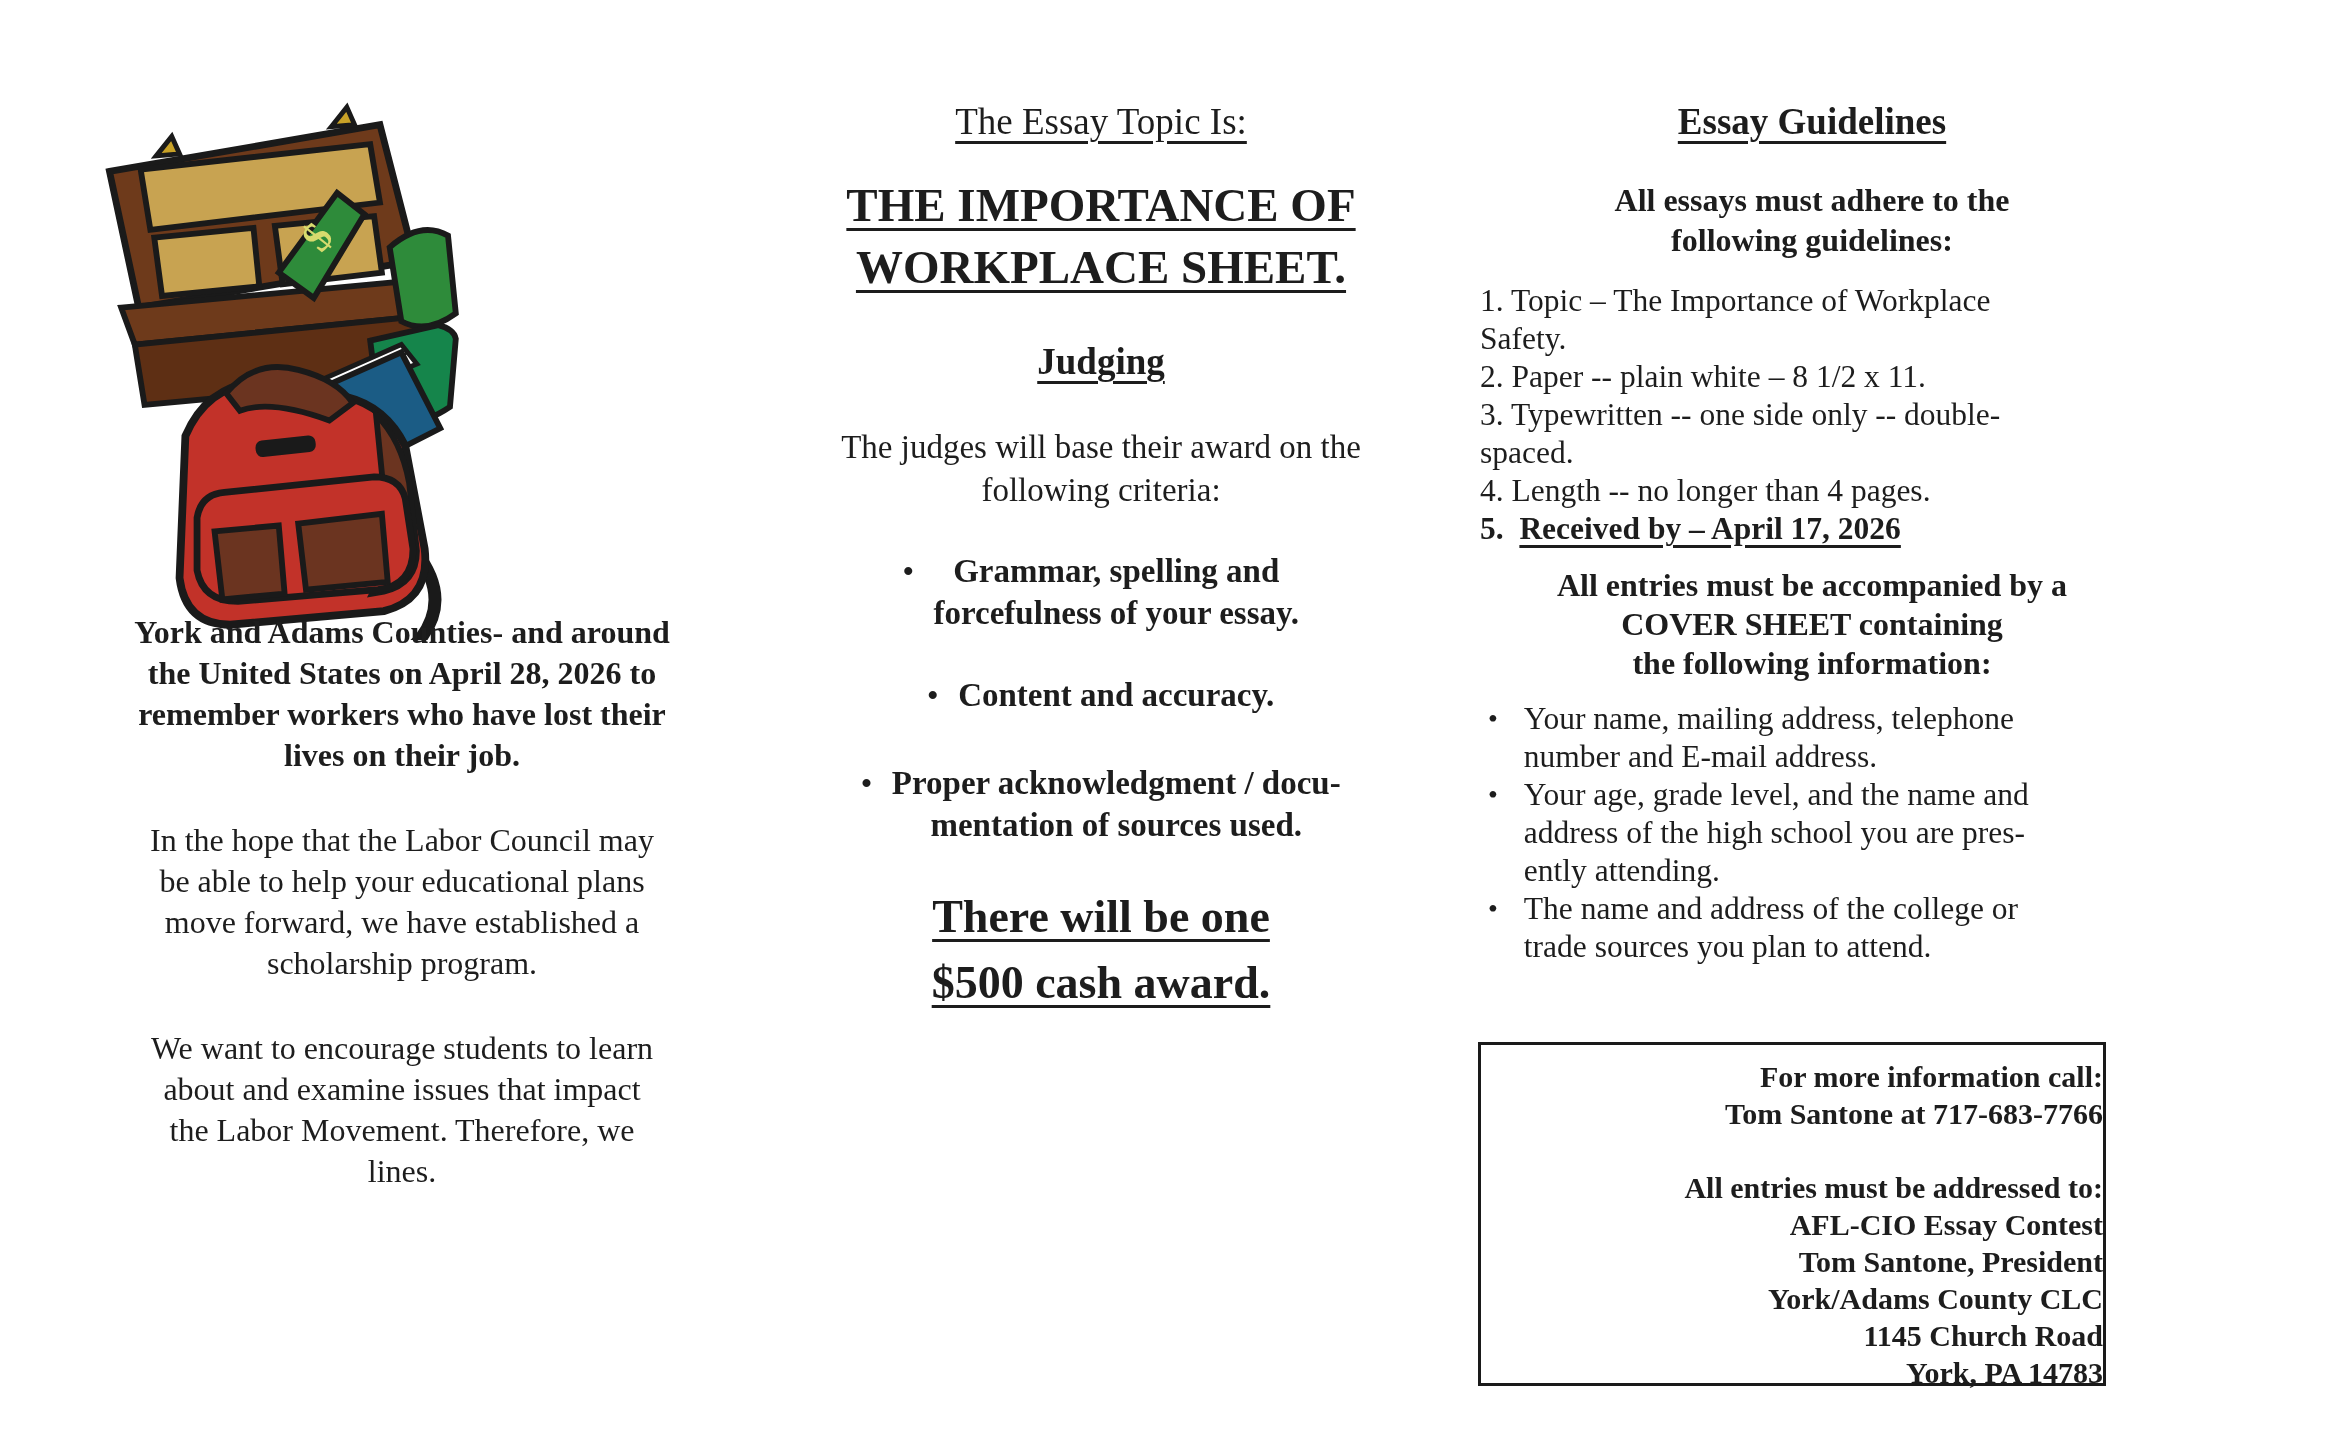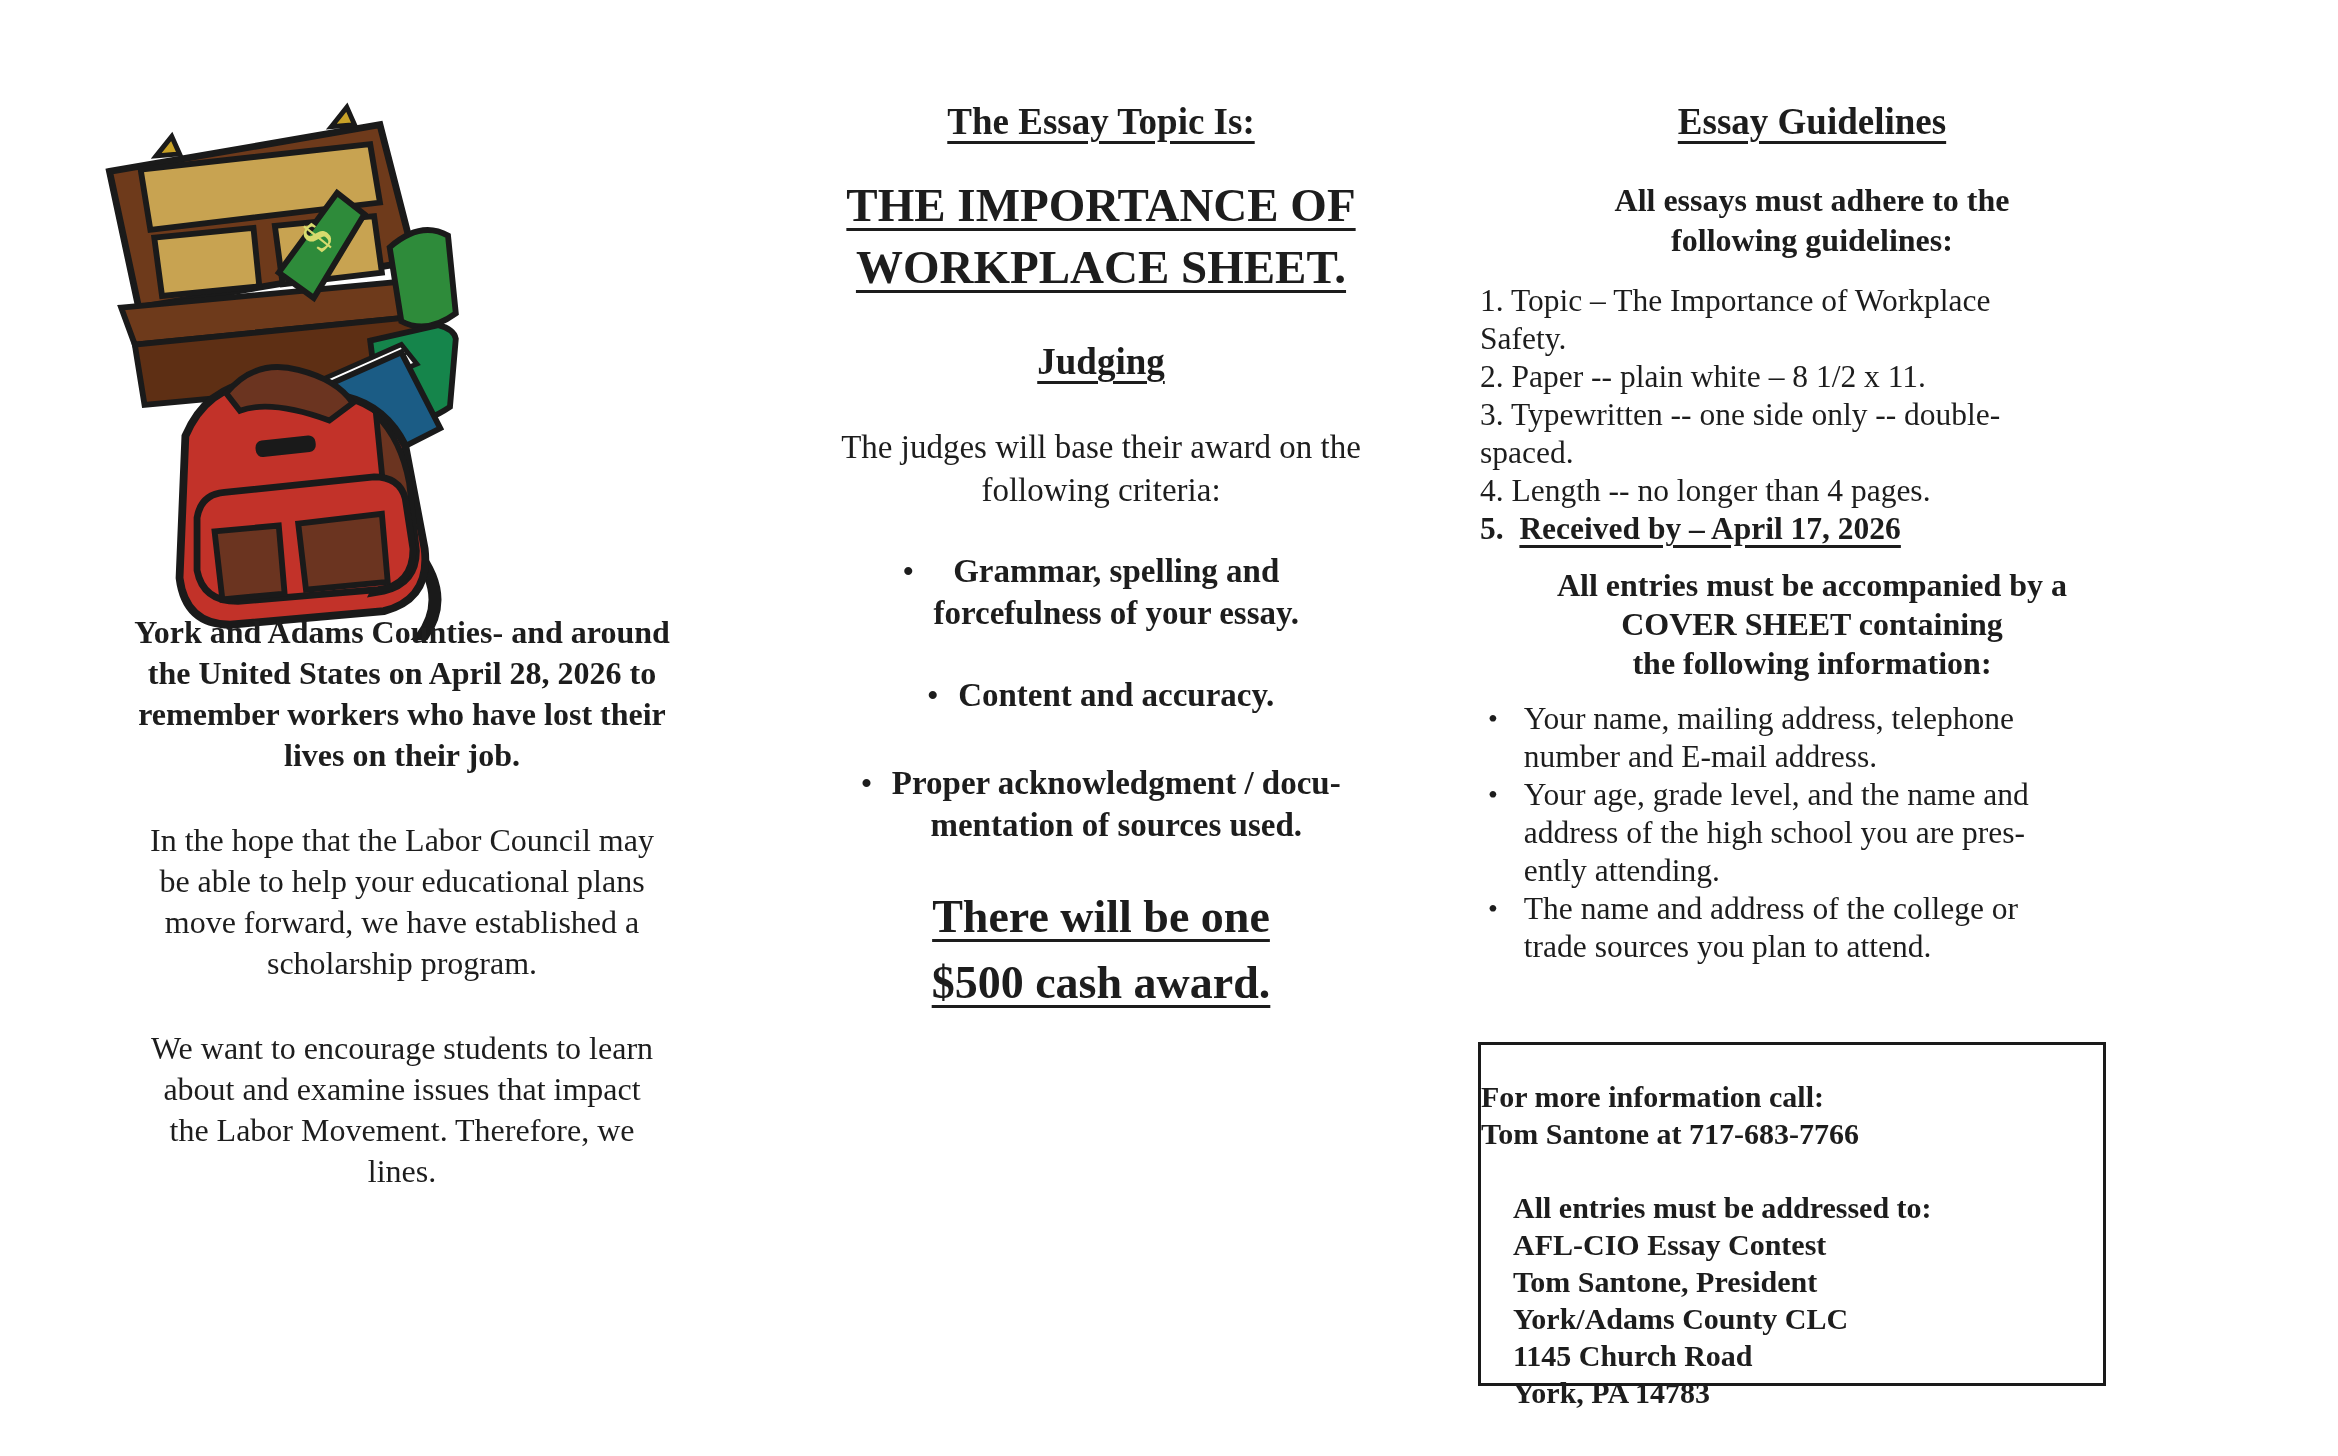--- a/index.html
+++ b/index.html
@@ -15,21 +15,21 @@
   .line { display:block; }
 
   
   .left-col   { left:78px;  top:0; width:648px;  height:100%; }
   .illo       { left:14px;  top:92px; width:428px; height:548px; }
   .left-text  { left:0;     top:612px; width:648px; font-size:32px; line-height:41px; text-align:center; }
   .left-text .para { margin:0 0 44px 0; }
 
   
   .mid-col    { left:770px; top:0; width:662px; height:100%; }
-  .topic-head { top:100px; left:0; width:100%; font-size:37px; font-weight:bold; }
+  .topic-head { top:100px; left:0; width:100%; font-size:37px; font-weight:normal; }
   .topic-title{ top:174px; left:0; width:100%; font-size:47px; font-weight:bold; line-height:62px; }
   .judging-head{ top:340px; left:0; width:100%; font-size:37px; font-weight:bold; }
   .judging-intro{ top:426px; left:0; width:100%; font-size:33px; line-height:43px; }
   .criteria   { top:550px; left:0; width:100%; }
   .crit       { display:flex; justify-content:center; align-items:flex-start; gap:20px;
                 font-size:33px; line-height:42px; font-weight:bold; }
   .crit .dot  { font-size:30px; line-height:42px; }
   .crit-1 { margin-bottom:40px; }
   .crit-2 { margin-bottom:46px; }
   .award      { top:884px; left:0; width:100%; font-size:46px; font-weight:bold; line-height:66px; }
@@ -41,21 +41,21 @@
   .rc-numlist { top:282px; left:18px; width:652px; font-size:31.5px; line-height:38px; }
   .rc-numlist .numitem { margin:0; }
   .received .num { font-weight:bold; }
   .received .txt { font-weight:bold; text-decoration:underline; text-decoration-thickness:3px; text-underline-offset:6px; }
   .rc-covernote { top:566px; left:0; width:100%; font-size:32px; font-weight:bold; line-height:39px; }
   .rc-bullets { top:700px; left:18px; width:660px; font-size:31.5px; line-height:38px; }
   .rc-bullets .bullet { display:flex; gap:26px; align-items:flex-start; }
   .rc-bullets .dot { font-size:28px; line-height:38px; padding-left:8px; }
   .info-box   { top:1042px; left:16px; width:628px; height:344px;
                 border:3px solid #1a1a1a; box-sizing:border-box;
-                text-align:left; font-size:30px; font-weight:bold; line-height:37px; padding-top:33px; }
+                text-align:right; font-size:30px; font-weight:bold; line-height:37px; padding-top:13px; }
   .info-box .addr { margin-top:37px;margin-left:32px; }
 </style>
 </head>
 <body>
 
 <div class="page">
 
   <div class="abs left-col">
 
     <svg class="abs illo" viewBox="0 0 440 560" aria-hidden="true">

